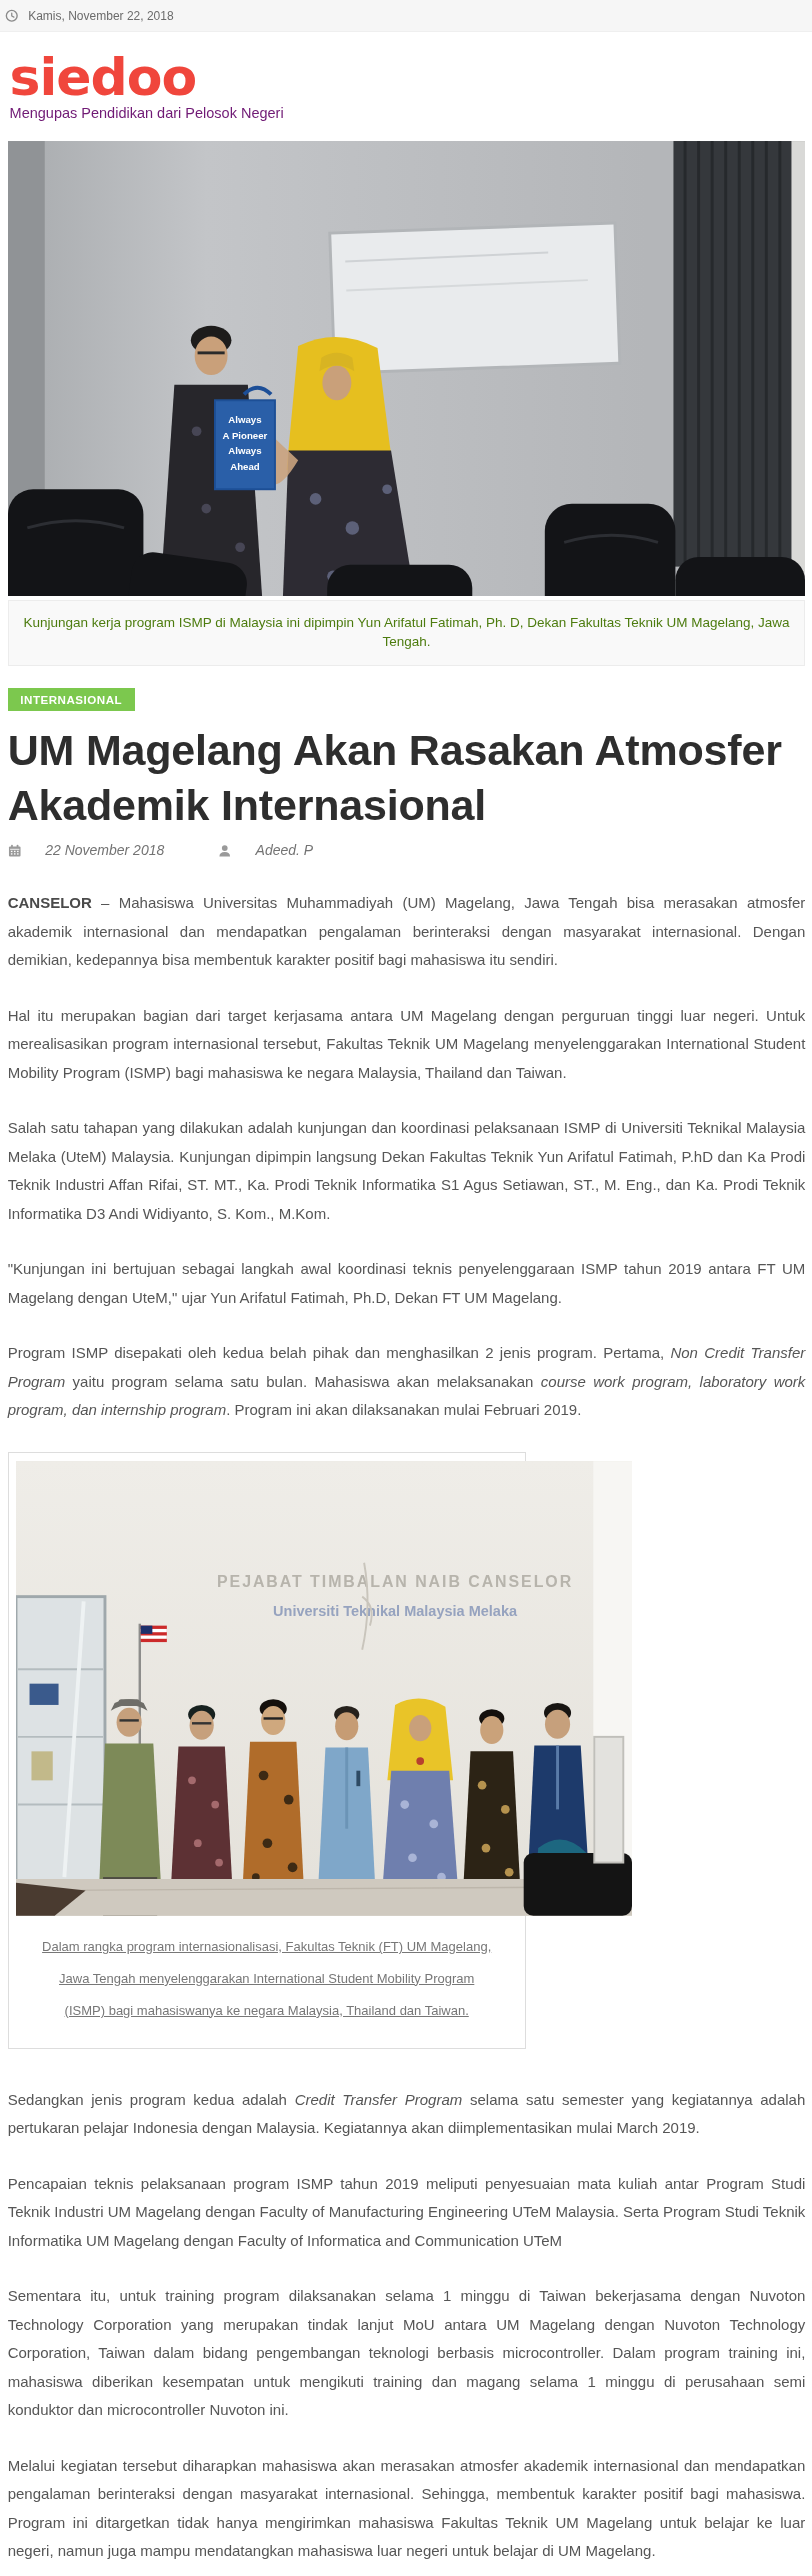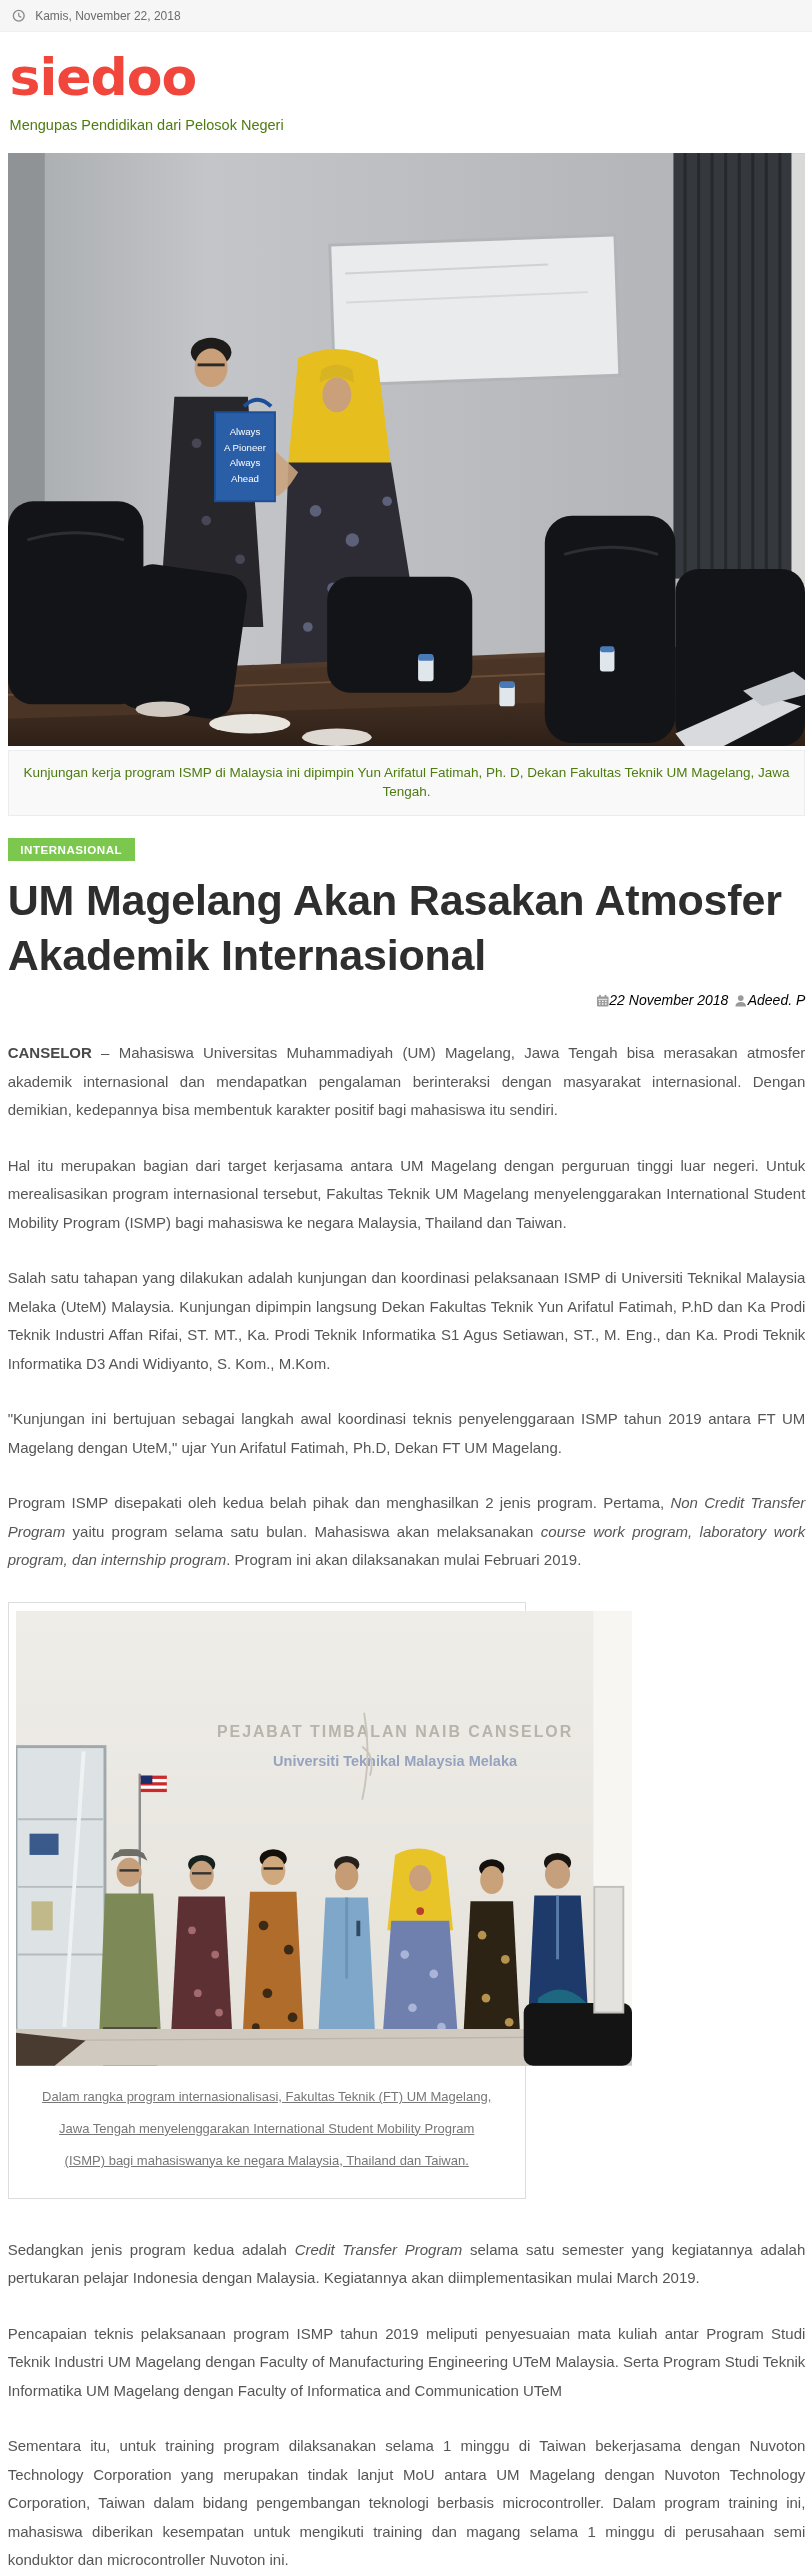--- a/index.html
+++ b/index.html
@@ -10,44 +10,44 @@
     color: #555;
   }
   
   .topbar {
     height: 32px;
     background: #f6f6f6;
     border-bottom: 1px solid #efefef;
     display: flex;
     align-items: center;
     gap: 9.7px;
-    padding: 0 12px;
+    padding: 0 5px;
     color: #6b6b6b;
     font-size: 12px;
   }
   .topbar svg { display: block; }
 
   .page { padding: 0 7.7px; }
 
   
   .masthead { padding: 19.4px 1.9px 9.7px; }
   .logo {
     font-family: "DejaVu Sans", sans-serif;
     font-weight: 700;
     font-size: 52px;
     line-height: 1.0;
     letter-spacing: -1px;
     color: #f0463c;
     display: inline-block;
   }
-  .tagline { margin-top: 14px; font-size: 14.5px; color: #4d7c0f; }
+  .tagline { margin-top: 2px; font-size: 14.5px; color: #701a75; }
 
   
   .hero { margin-top: 9.7px; }
-  .hero-photo { width: 797px; height: 593px; overflow: hidden; background: #b6b8bb; }
+  .hero-photo { width: 797px; height: 455px; overflow: hidden; background: #b6b8bb; font-weight: bold; }
   .hero-photo svg { display: block; }
   .hero-caption {
     margin-top: 3.9px;
     background: #f9f9f9;
     border: 1px solid #ececec;
     padding: 13.5px 13.5px;
     font-size: 13.5px;
     color: #4d7c0f;
     line-height: 1.4;
     text-align: center;
@@ -70,25 +70,24 @@
     font-size: 43px;
     line-height: 1.28;
     font-weight: 700;
     color: #2e2e2e;
     letter-spacing: -0.2px;
   }
   .meta {
     margin-top: 9.7px;
     display: flex;
     align-items: center;
-    gap: 0;
+    gap: 24px;
     font-size: 14px;
     font-style: italic;
-    color: #000000;
-    justify-content: flex-end;
+    color: #737373;
   }
   .meta .sep { width: 5.8px; }
   .meta svg { display: block; }
 
   
   .paras { margin-top: 31px; }
   .paras p {
     font-size: 15px;
     line-height: 1.9;
     color: #565656;

